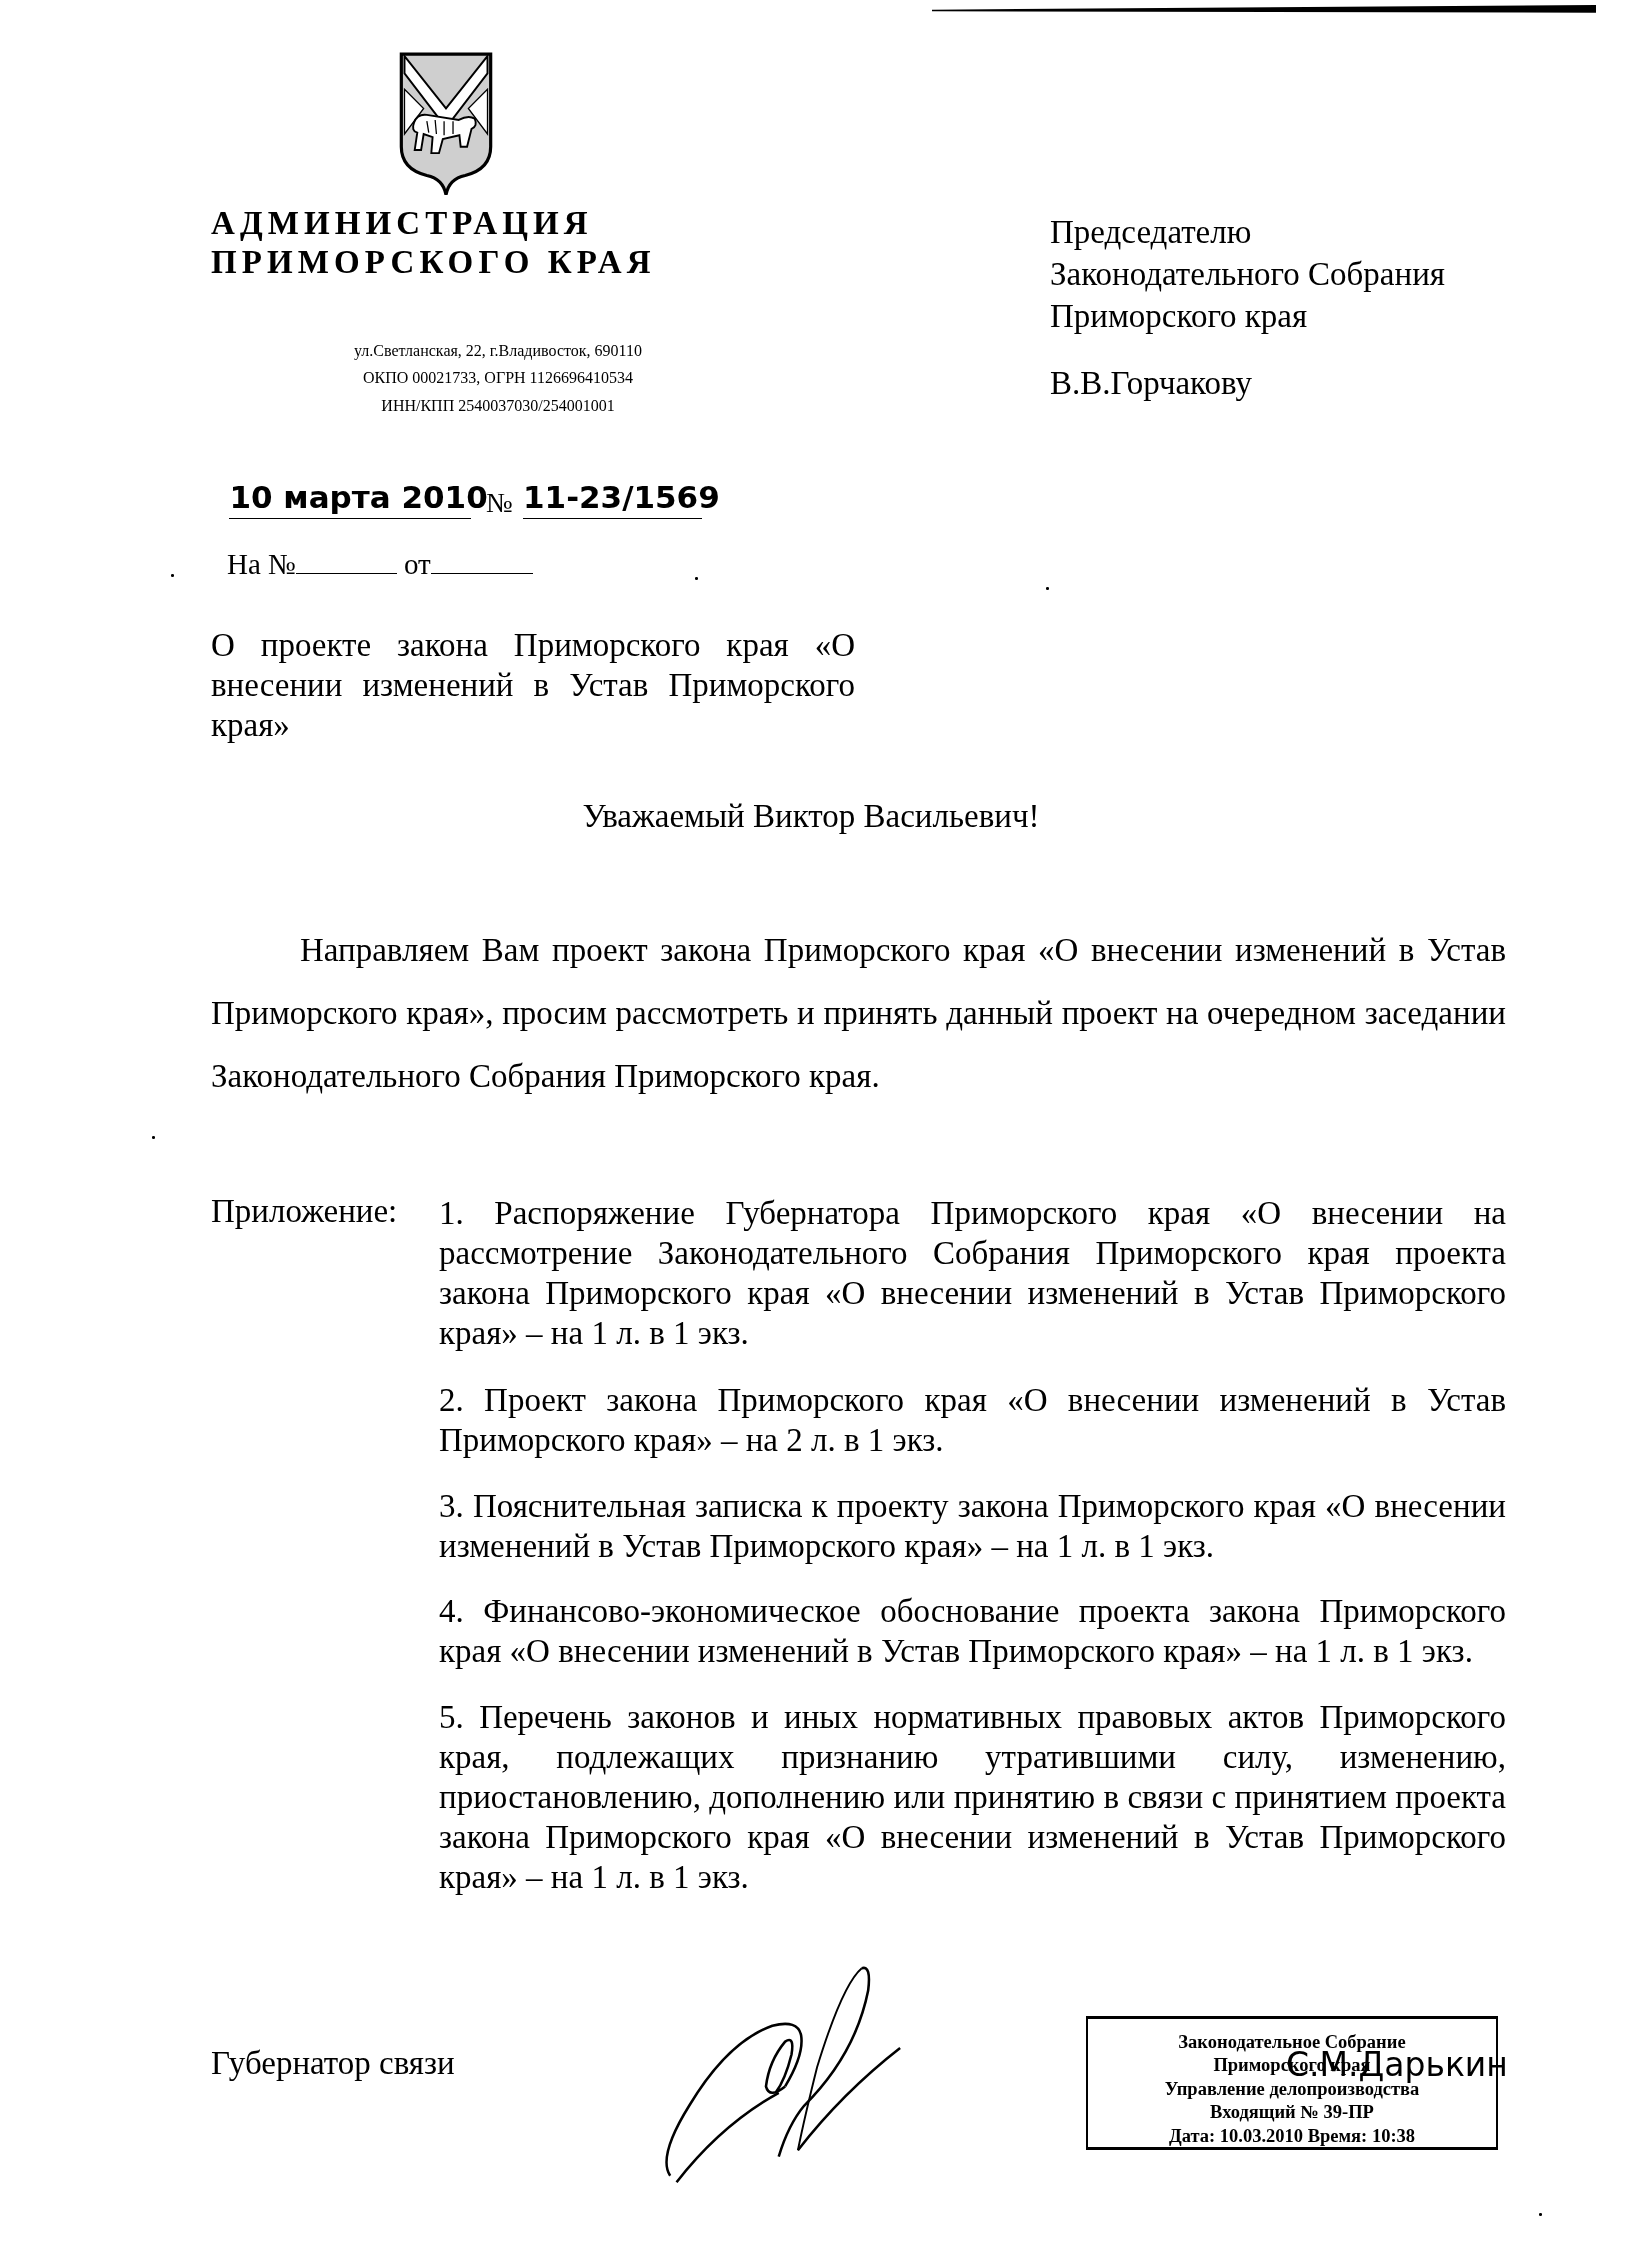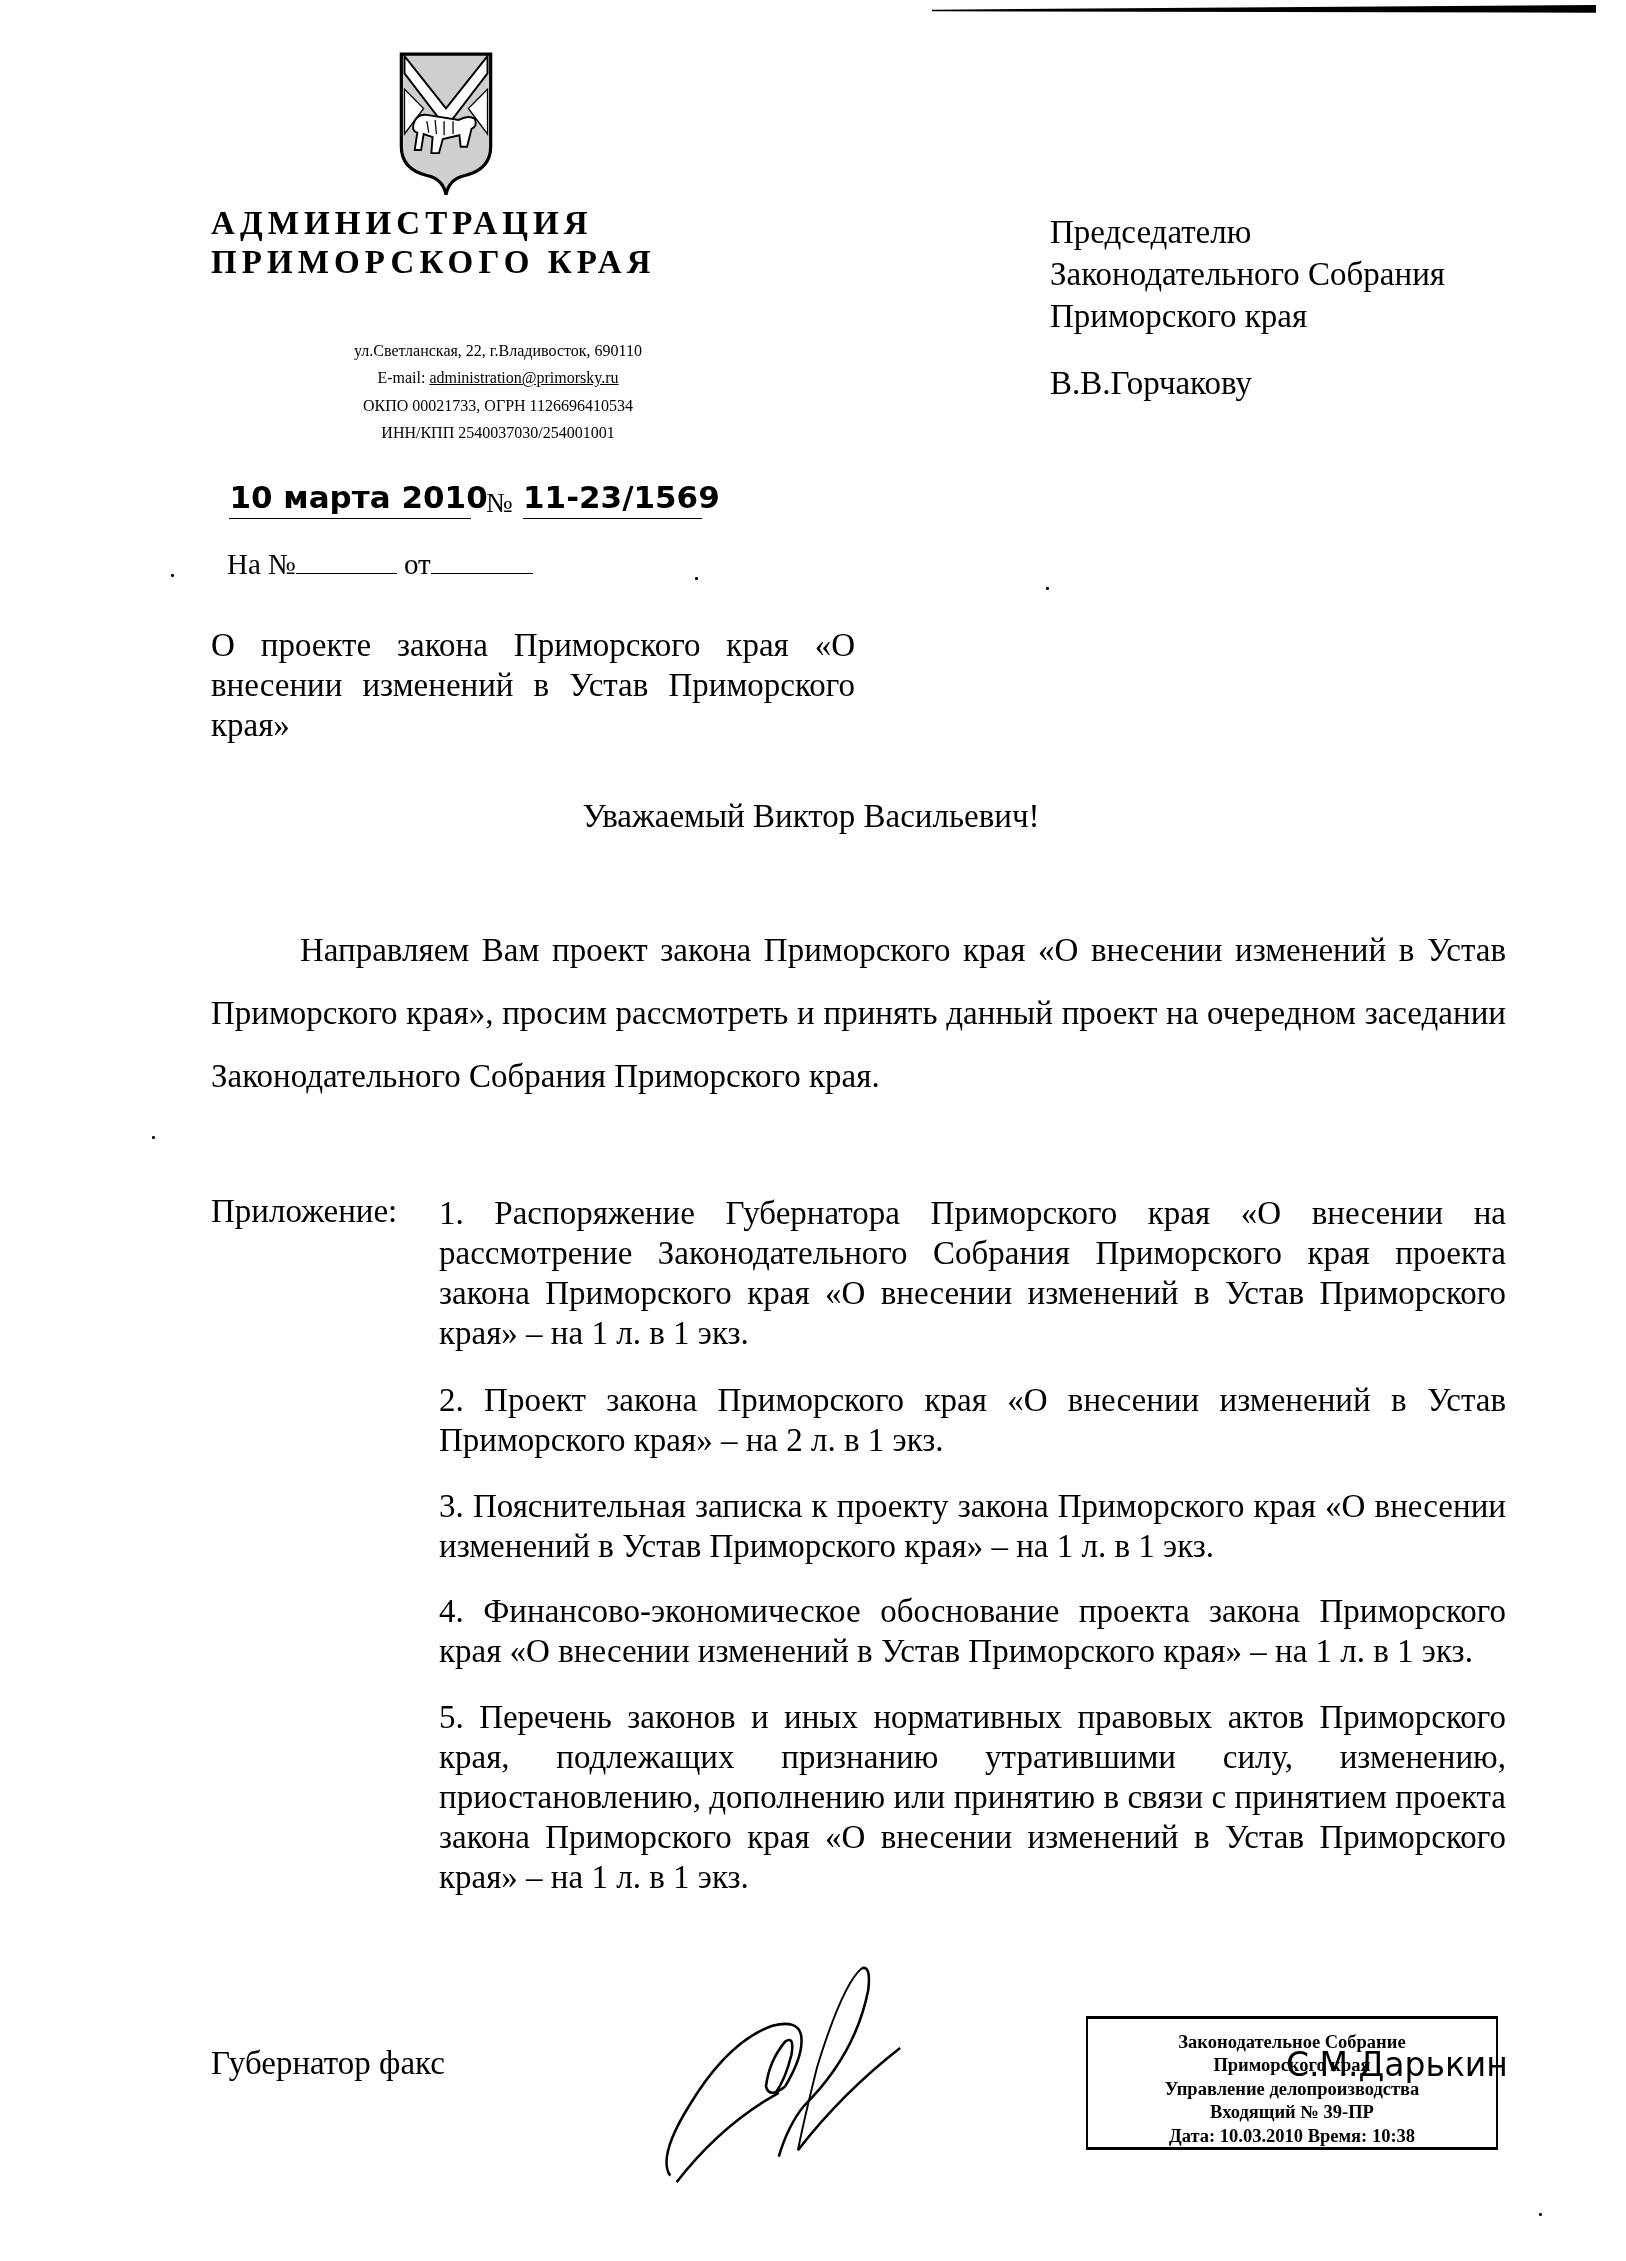--- a/index.html
+++ b/index.html
@@ -83,21 +83,20 @@
   <path d="M140 60 L110 90 L140 130 Z" fill="#fff" stroke="#000" stroke-width="2"></path>
   <path d="M25 112 Q30 98 45 100 Q70 104 95 108 Q110 100 120 106 Q125 118 115 122 L108 150 L98 150 L96 132 L70 138 L64 160 L52 160 L54 135 L40 130 L36 155 L26 155 L30 128 Q20 125 25 112 Z" fill="#fff" stroke="#000" stroke-width="3"></path>
   <path d="M45 110 L48 128 M58 108 L60 130 M72 110 L72 132 M86 110 L86 130" stroke="#000" stroke-width="2"></path>
 </svg>
 
 <div class="abs org-name org-line1">АДМИНИСТРАЦИЯ</div>
 <div class="abs org-name org-line2">ПРИМОРСКОГО КРАЯ</div>
 
 <div class="abs contacts">
   <div>ул.Светланская, 22, г.Владивосток, 690110</div>
-  <div><span>E-mail: </span><span class="email-link">administration@primorsky.ru</span></div>
   <div>ОКПО 00021733, ОГРН 1126696410534</div>
   <div>ИНН/КПП 2540037030/254001001</div>
 </div>
 
 <div class="abs reg-row">
   <div class="reg-date">10 марта 2010</div>
   <span class="reg-no-sign">№</span>
   <div class="reg-number">11-23/1569</div>
 </div>
 
@@ -121,21 +120,21 @@
 
 <div class="abs attach-label">Приложение:</div>
 <div class="abs attach-list">
   <div class="attach-item">1. Распоряжение Губернатора Приморского края «О внесении на рассмотрение Законодательного Собрания Приморского края проекта закона Приморского края «О внесении изменений в Устав Приморского края» – на 1 л. в 1 экз.</div>
   <div class="attach-item">2. Проект закона Приморского края «О внесении изменений в Устав Приморского края» – на 2 л. в 1 экз.</div>
   <div class="attach-item">3. Пояснительная записка к проекту закона Приморского края «О внесении изменений в Устав Приморского края» – на 1 л. в 1 экз.</div>
   <div class="attach-item">4. Финансово-экономическое обоснование проекта закона Приморского края «О внесении изменений в Устав Приморского края» – на 1 л. в 1 экз.</div>
   <div class="attach-item">5. Перечень законов и иных нормативных правовых актов Приморского края, подлежащих признанию утратившими силу, изменению, приостановлению, дополнению или принятию в связи с принятием проекта закона Приморского края «О внесении изменений в Устав Приморского края» – на 1 л. в 1 экз.</div>
 </div>
 
-<div class="abs sign-title">Губернатор факс</div>
+<div class="abs sign-title">Губернатор связи</div>
 
 <svg class="abs signature" viewBox="0 0 620 360">
   <path d="M30 330 Q10 300 60 220 Q120 120 190 95 Q230 85 235 110 Q240 140 210 190" fill="none" stroke="#000" stroke-width="4"></path>
   <path d="M210 190 Q185 210 180 190 Q185 150 210 120 Q225 110 220 140 Q210 180 195 200" fill="none" stroke="#000" stroke-width="4"></path>
   <path d="M330 5 Q345 0 340 40 Q320 140 240 220 Q215 250 200 300" fill="none" stroke="#000" stroke-width="4"></path>
   <path d="M330 5 Q300 30 260 160 Q240 240 230 290" fill="none" stroke="#000" stroke-width="3"></path>
   <path d="M40 340 Q110 250 200 200 M230 290 Q300 200 390 130" fill="none" stroke="#000" stroke-width="4"></path>
 </svg>
 
 <div class="abs stamp">

